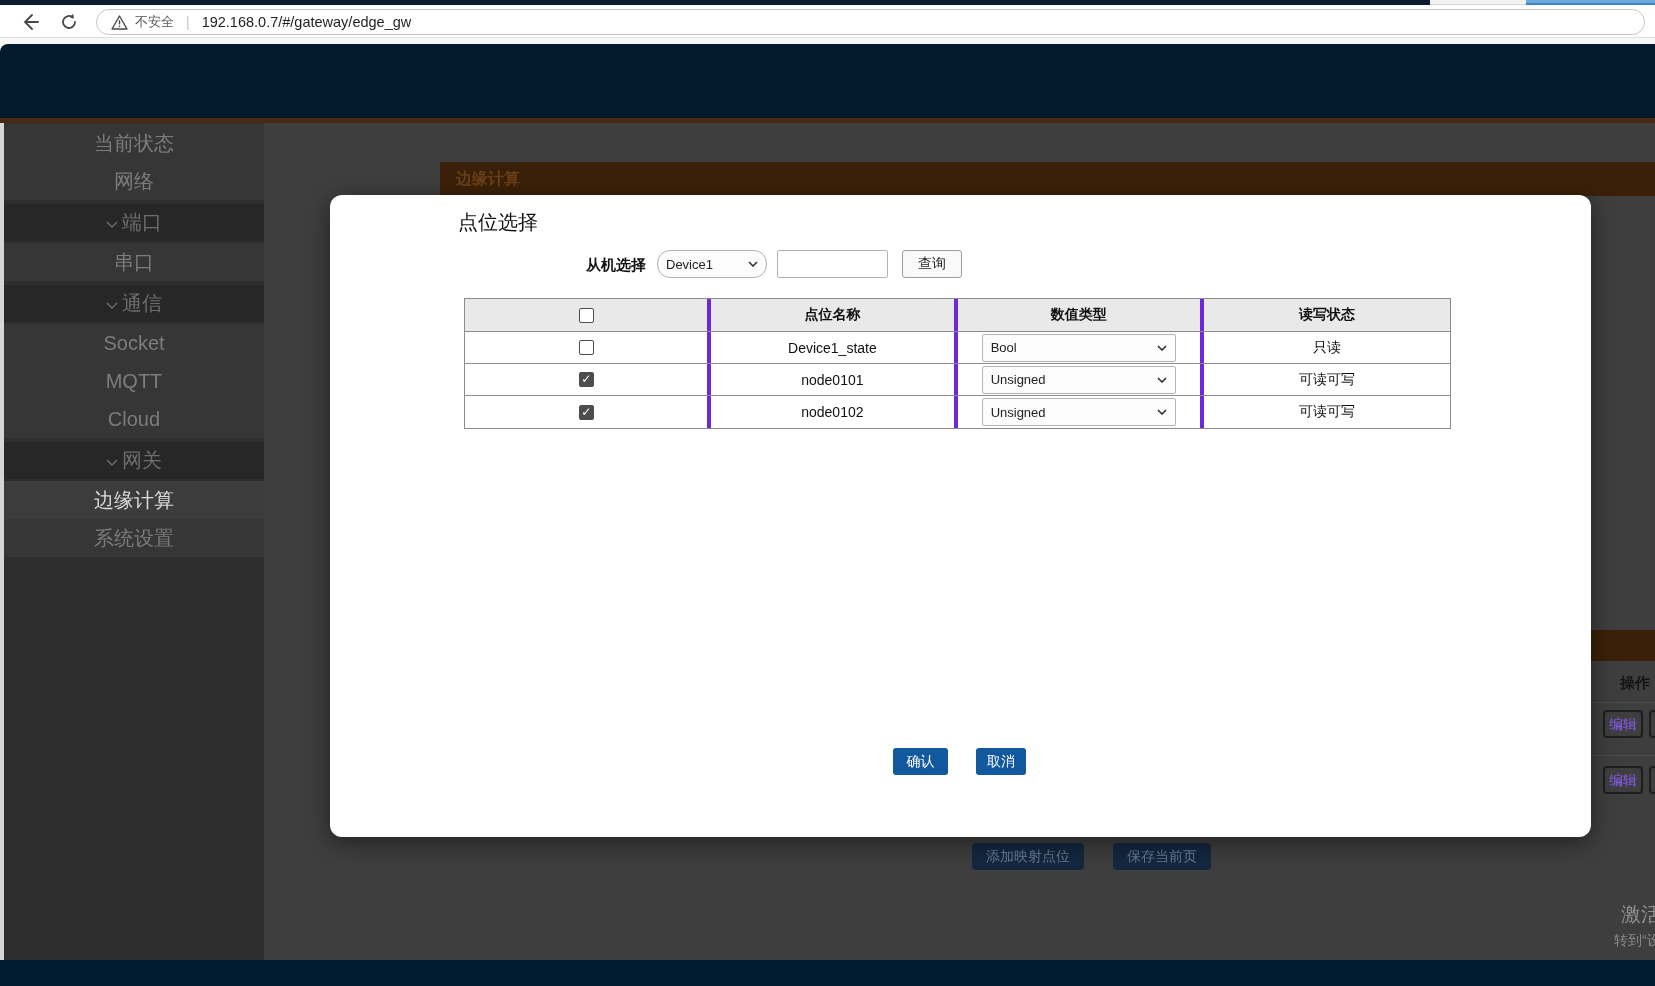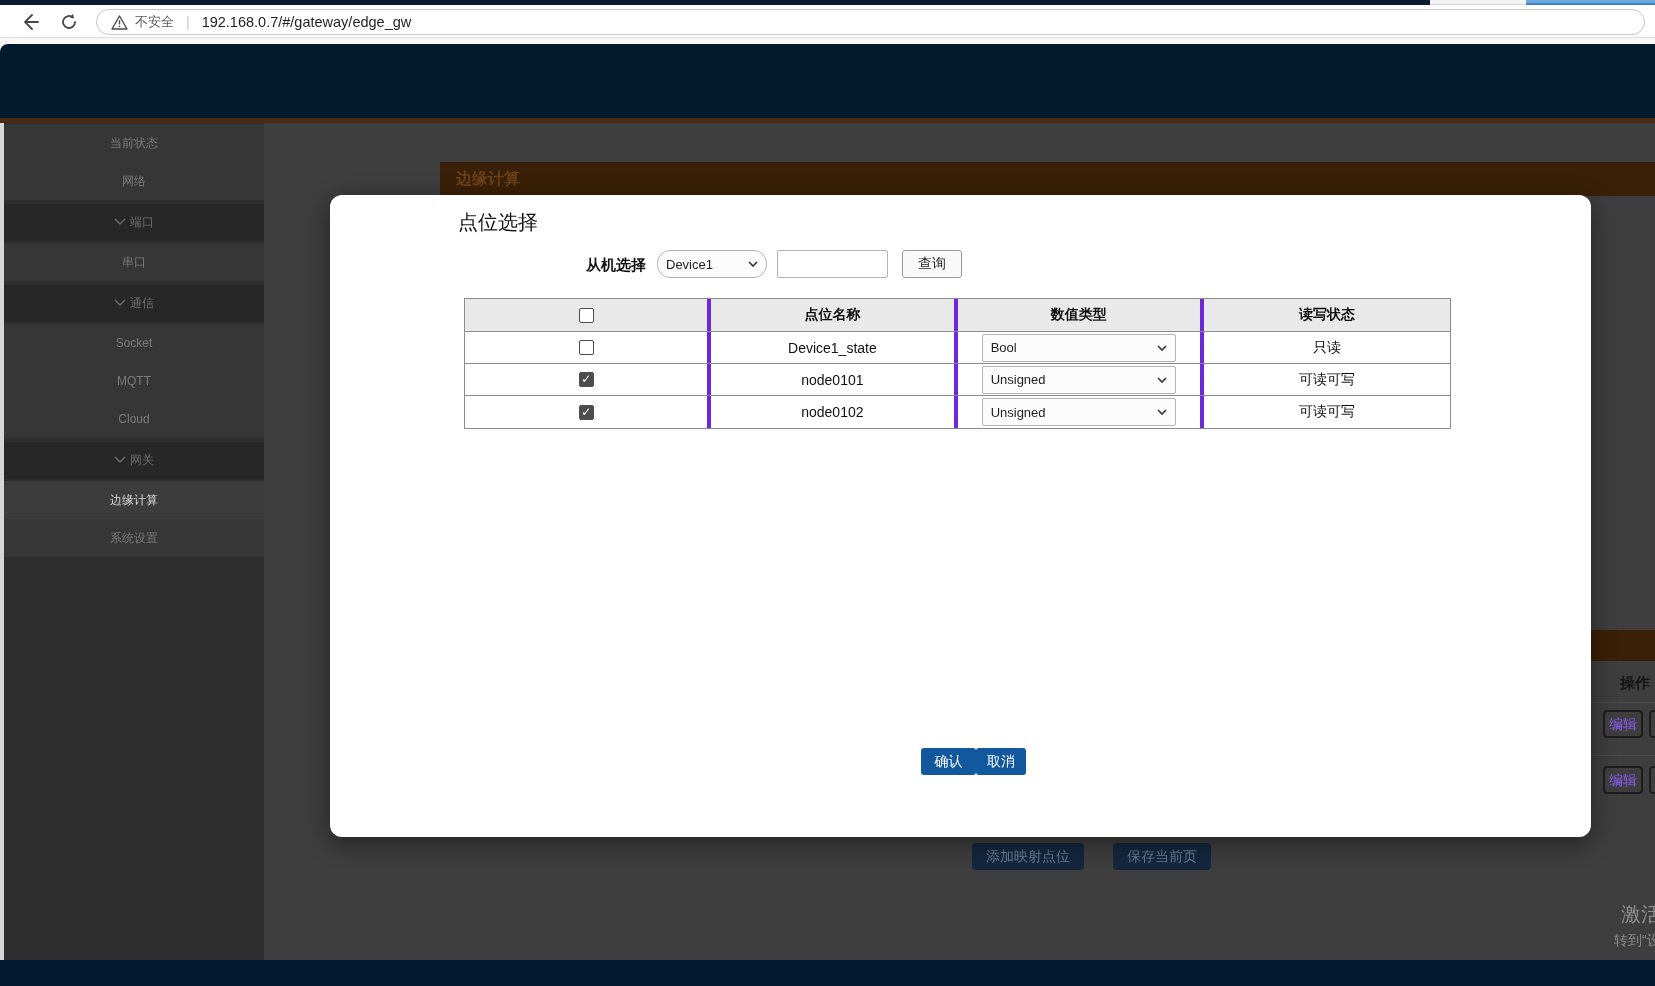--- a/index.html
+++ b/index.html
@@ -23,21 +23,21 @@
 
   
   #app-header { left:0; top:44px; width:1655px; height:74px; background:#03192c; border-top-left-radius:8px; }
   #brown-line { left:0; top:118px; width:1655px; height:5px; background:#4a2a12; }
   #left-edge  { left:0; top:123px; width:4px; height:837px; background:#d6d6d6; }
   #content-bg { left:264px; top:123px; width:1391px; height:837px; background:#3e3e3e; }
   #bottom-strip { left:0; top:960px; width:1655px; height:26px; background:#021a30; }
 
   
   #sidebar { left:4px; top:123px; width:260px; height:837px; background:#2e2e2e; padding-top:1px; }
-  .side-row { width:260px; height:38px; line-height:38px; text-align:center; font-size:12px;
+  .side-row { width:260px; height:38px; line-height:38px; text-align:center; font-size:20px;
               color:#7c7c7c; background:#363636; cursor:pointer; position:relative; }
   .side-row.group { background:#272727; color:#6d6d6d; margin-top:4px; margin-bottom:2px; height:37px; line-height:37px; }
   .side-row.active { background:#3c3c3c; color:#dadada; }
   .side-chev { display:inline-block; margin-right:4px; vertical-align:1px; }
 
   
   .orange-bar { left:440px; width:1215px; background:#3a2008; color:#6b4018; font-weight:bold;
                 font-size:16px; padding-left:16px; display:flex; align-items:center; }
   #orange-bar-1 { top:162px; height:34px; }
   #orange-bar-2 { top:630px; height:31px; }
@@ -76,21 +76,21 @@
   .tbody-row:last-child { border-bottom:none; }
   .cbox { width:15px; height:15px; border:1.5px solid #4d4d4d; background:#fff; border-radius:2px;
           position:relative; cursor:pointer; }
   .cbox.checked { background:#4d4d4d; border-color:#4d4d4d; }
   .cbox.checked::after { content:"✓"; position:absolute; left:1.5px; top:-1px; color:#fff; font-size:12px; }
   .cell-select { width:194px; }
 
   
   .modal-btn { height:27px; background:#11589f; color:#fff; border:none; border-radius:3px;
                font-size:14px; cursor:pointer; font-family:inherit; }
-  #confirm-btn { left:591px; top:553px; width:55px; }
+  #confirm-btn { left:563px; top:553px; width:55px; }
   #cancel-btn  { left:646px; top:553px; width:50px; }
 
   svg { display:block; }
 </style>
 </head>
 <body>
 
 <div id="canvas">
 
   <div class="abs" id="top-strip-navy"></div>

